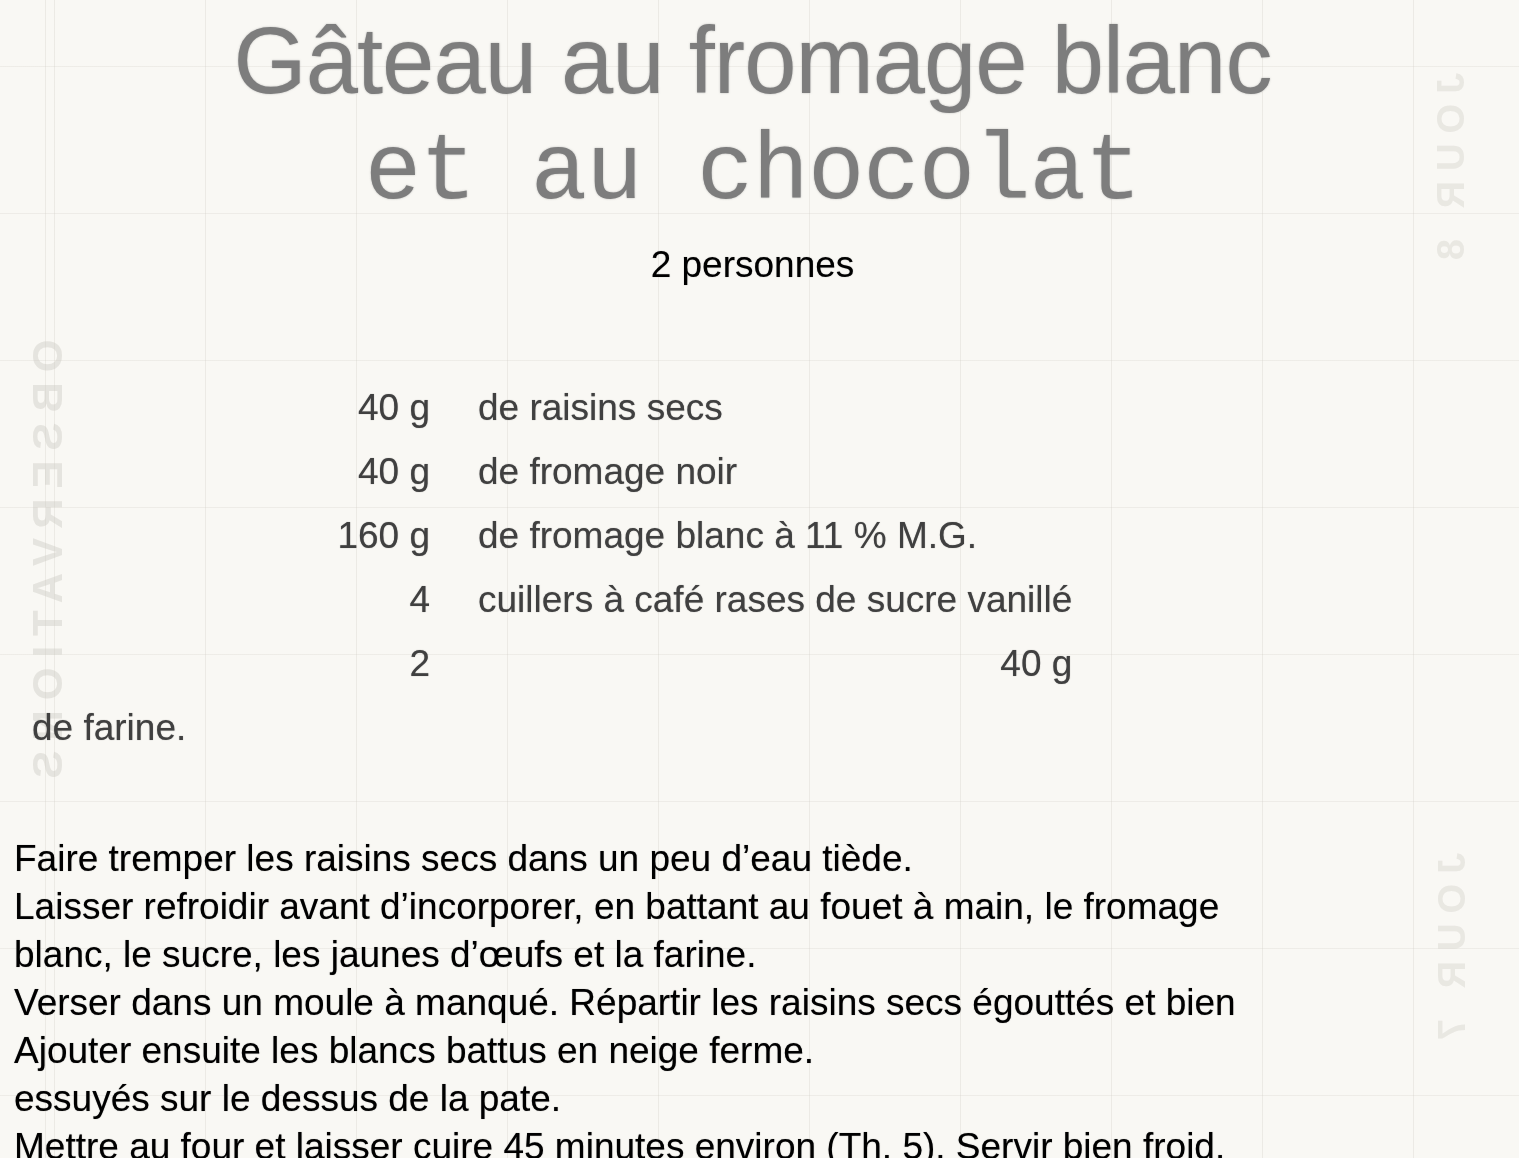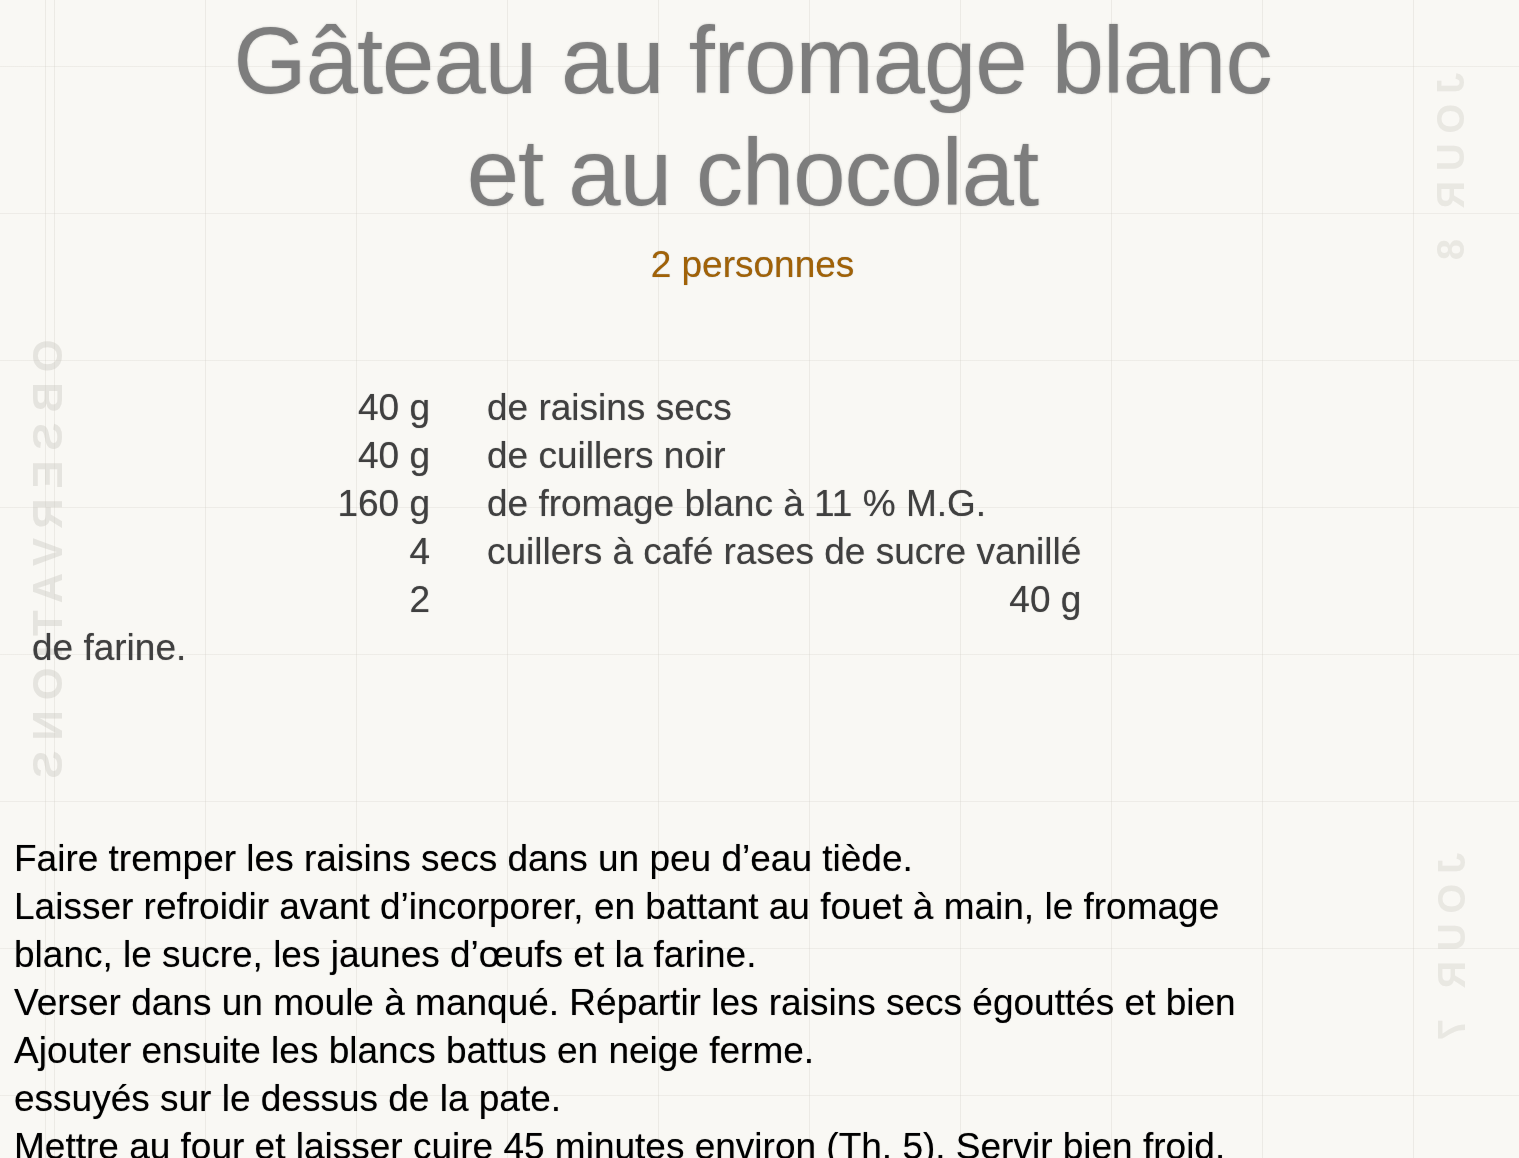--- a/index.html
+++ b/index.html
@@ -62,42 +62,43 @@
     text-align: center;
     color: #7d7d7d;
     font-size: 94px;
     font-weight: 400;
     letter-spacing: -1px;
     line-height: 1;
     text-shadow: 0 0 2px rgba(125,125,125,0.55);
     white-space: nowrap;
   }
   .title-line1 { top: 14px; }
-  .title-line2 { top: 126px; }
+  .title-line2 { top: 126px; font-family: Liberation Mono, monospace; }
 
   .servings {
     position: absolute;
     top: 244px; left: 0; width: 1505px;
     text-align: center;
-    color: #a16207;
+    color: #000000;
     font-size: 37px;
     text-shadow: 0 0 1px rgba(60,60,60,0.5);
   }
 
   .ingredients {
     position: absolute;
     top: 384px; left: 0;
     display: grid;
     grid-template-columns: 430px auto;
     column-gap: 25px;
     row-gap: 0;
     color: #404040;
     font-size: 37px;
     line-height: 48px;
     text-shadow: 0 0 1px rgba(55,55,55,0.55);
+    gap: 16px;
   }
   .ing-qty  { text-align: right; white-space: nowrap; }
   .ing-desc { text-align: left;  white-space: nowrap; margin-left: 32px; }
 
   .instructions {
     position: absolute;
     top: 796px; left: 14px; right: 10px;
     color: #000000;
     font-size: 37px;
     line-height: 48px;
@@ -119,21 +120,21 @@
 
   <div class="title title-line1">Gâteau au fromage blanc</div>
   <div class="title title-line2">et au chocolat</div>
 
   <div class="servings">2 personnes</div>
 
   <div class="ingredients">
     <div class="ing-qty">40 g</div>
     <div class="ing-desc">de raisins secs</div>
     <div class="ing-qty">40 g</div>
-    <div class="ing-desc">de cuillers noir</div>
+    <div class="ing-desc">de fromage noir</div>
     <div class="ing-qty">160 g</div>
     <div class="ing-desc">de fromage blanc à 11 % M.G.</div>
     <div class="ing-qty">4</div>
     <div class="ing-desc">cuillers à café rases de sucre vanillé</div>
     <div class="ing-qty">2</div>
     <div class="ing-qty">40 g</div>
     <div class="ing-desc">de farine.</div>
   </div>
 
   <div class="instructions">

